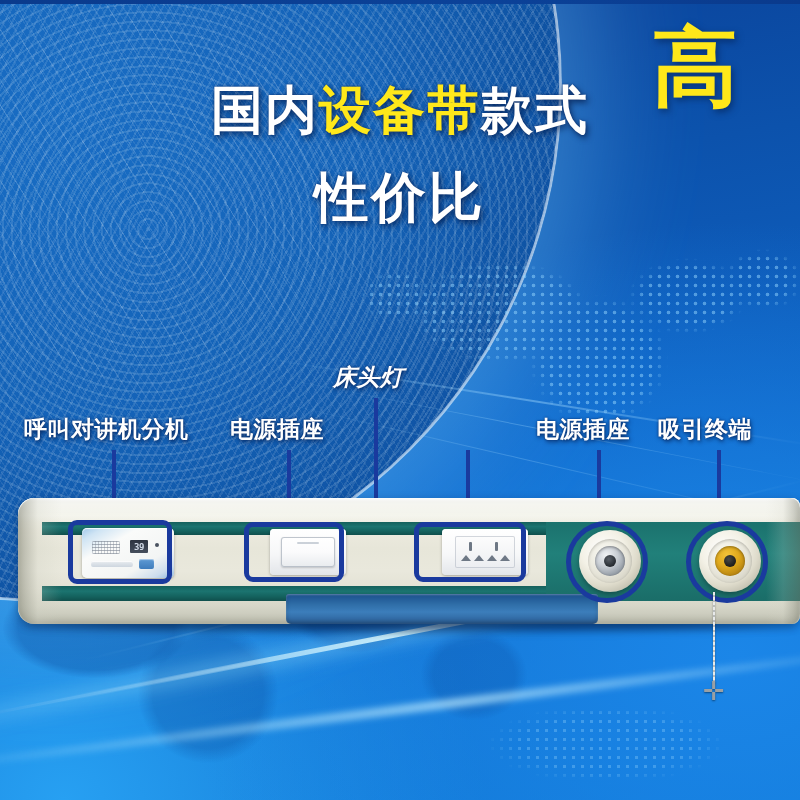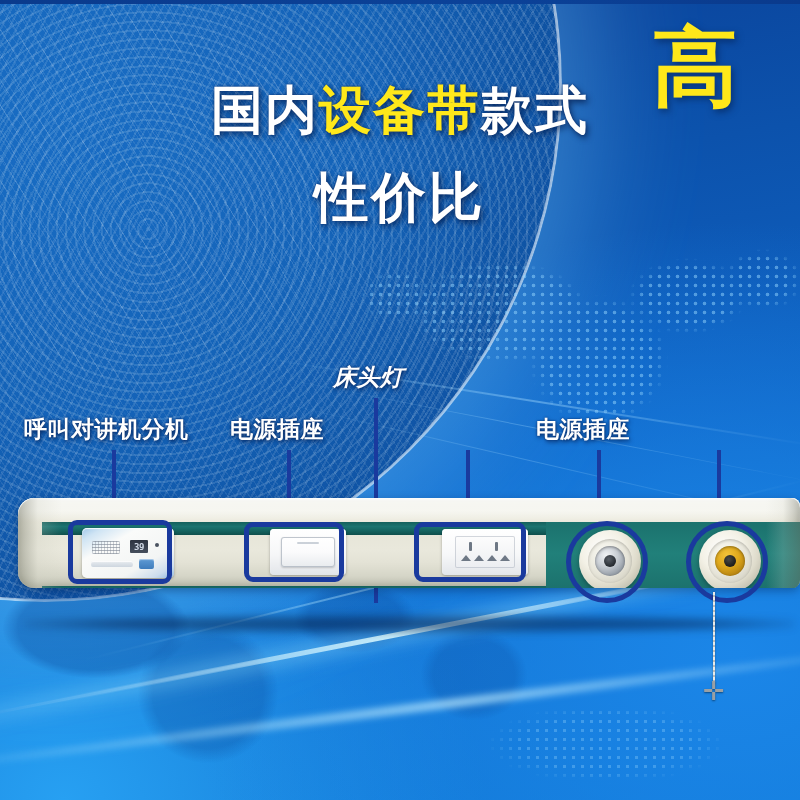--- a/index.html
+++ b/index.html
@@ -147,21 +147,21 @@
   .lead-v{ width:4px; }
 
   
   .panel-wrap{ position:absolute; left:18px; top:498px; width:782px; height:140px; }
   .panel-shadow{
     position:absolute; left:6px; top:118px; width:770px; height:16px;
     background:radial-gradient(ellipse at 50% 50%, rgba(2,24,64,.5) 0 55%, rgba(2,24,64,0) 78%);
     filter:blur(4px);
   }
   .panel-body{
-    position:absolute; left:0; top:0; width:782px; height:90px;
+    position:absolute; left:0; top:0; width:782px; height:126px;
     border-radius:16px 8px 8px 16px;
     background:linear-gradient(180deg,
       #cfd2c6 0%, #e9eade 5%, #f2f2e9 14%,
       #eceade 26%, #e7e6d9 40%,
       #e9e8dc 58%, #e3e2d5 72%, #d6d6c8 86%, #bfc0b2 100%);
     box-shadow:inset 0 2px 3px rgba(255,255,255,.85), inset 0 -3px 6px rgba(120,120,100,.35), 0 3px 8px rgba(2,24,64,.35);
     overflow:hidden;
   }
   .panel-endcap-l{
     position:absolute; left:0; top:0; width:44px; height:126px;
@@ -359,20 +359,21 @@
 
     <div class="lead lead-v" style="left:597px; top:450px; height:78px;"></div>
 
     <div class="lead lead-v" style="left:717px; top:450px; height:78px;"></div>
   </div>
 
   <div class="callout-label" style="left:24px; top:414px;">呼叫对讲机分机</div>
   <div class="callout-label" style="left:230px; top:414px;">电源插座</div>
   <div class="callout-label" style="left:333px; top:362px;font-style:italic;">床头灯</div>
   <div class="callout-label" style="left:536px; top:414px;">电源插座</div>
+  <div class="callout-label" style="left:658px; top:414px;">吸引终端</div>
 
   <div class="panel-wrap">
     <div class="panel-shadow"></div>
     <div class="panel-body">
       <div class="panel-top-sheen"></div>
       <div class="stripe stripe-top"></div>
       <div class="stripe stripe-bot"></div>
       <div class="gas-field"></div>
       <div class="panel-endcap-l"></div>
       <div class="panel-endcap-r"></div>

